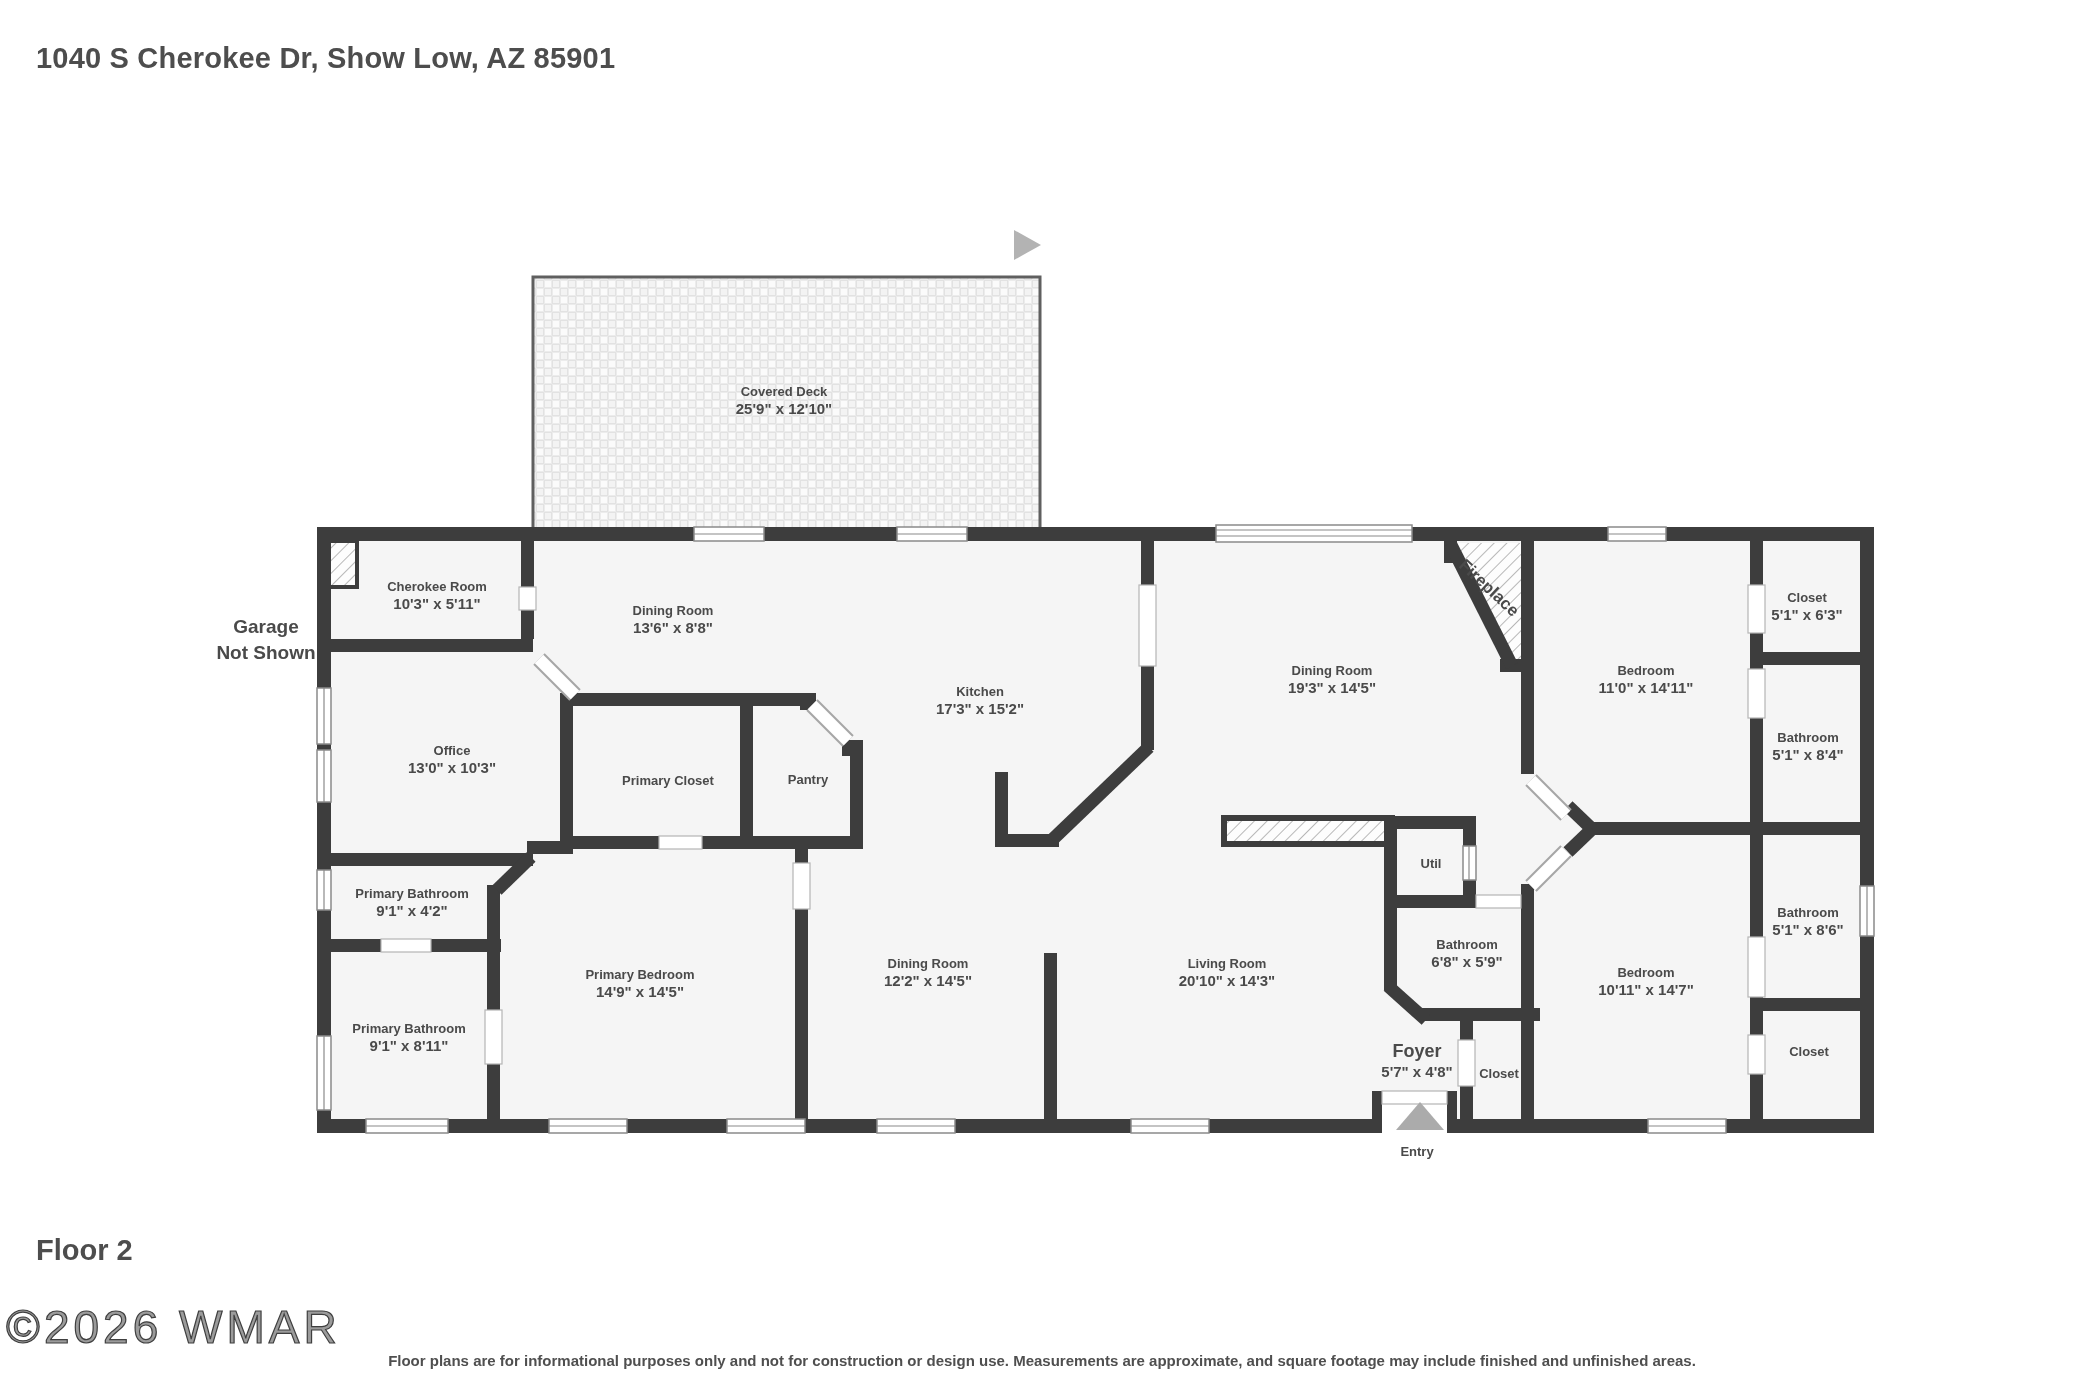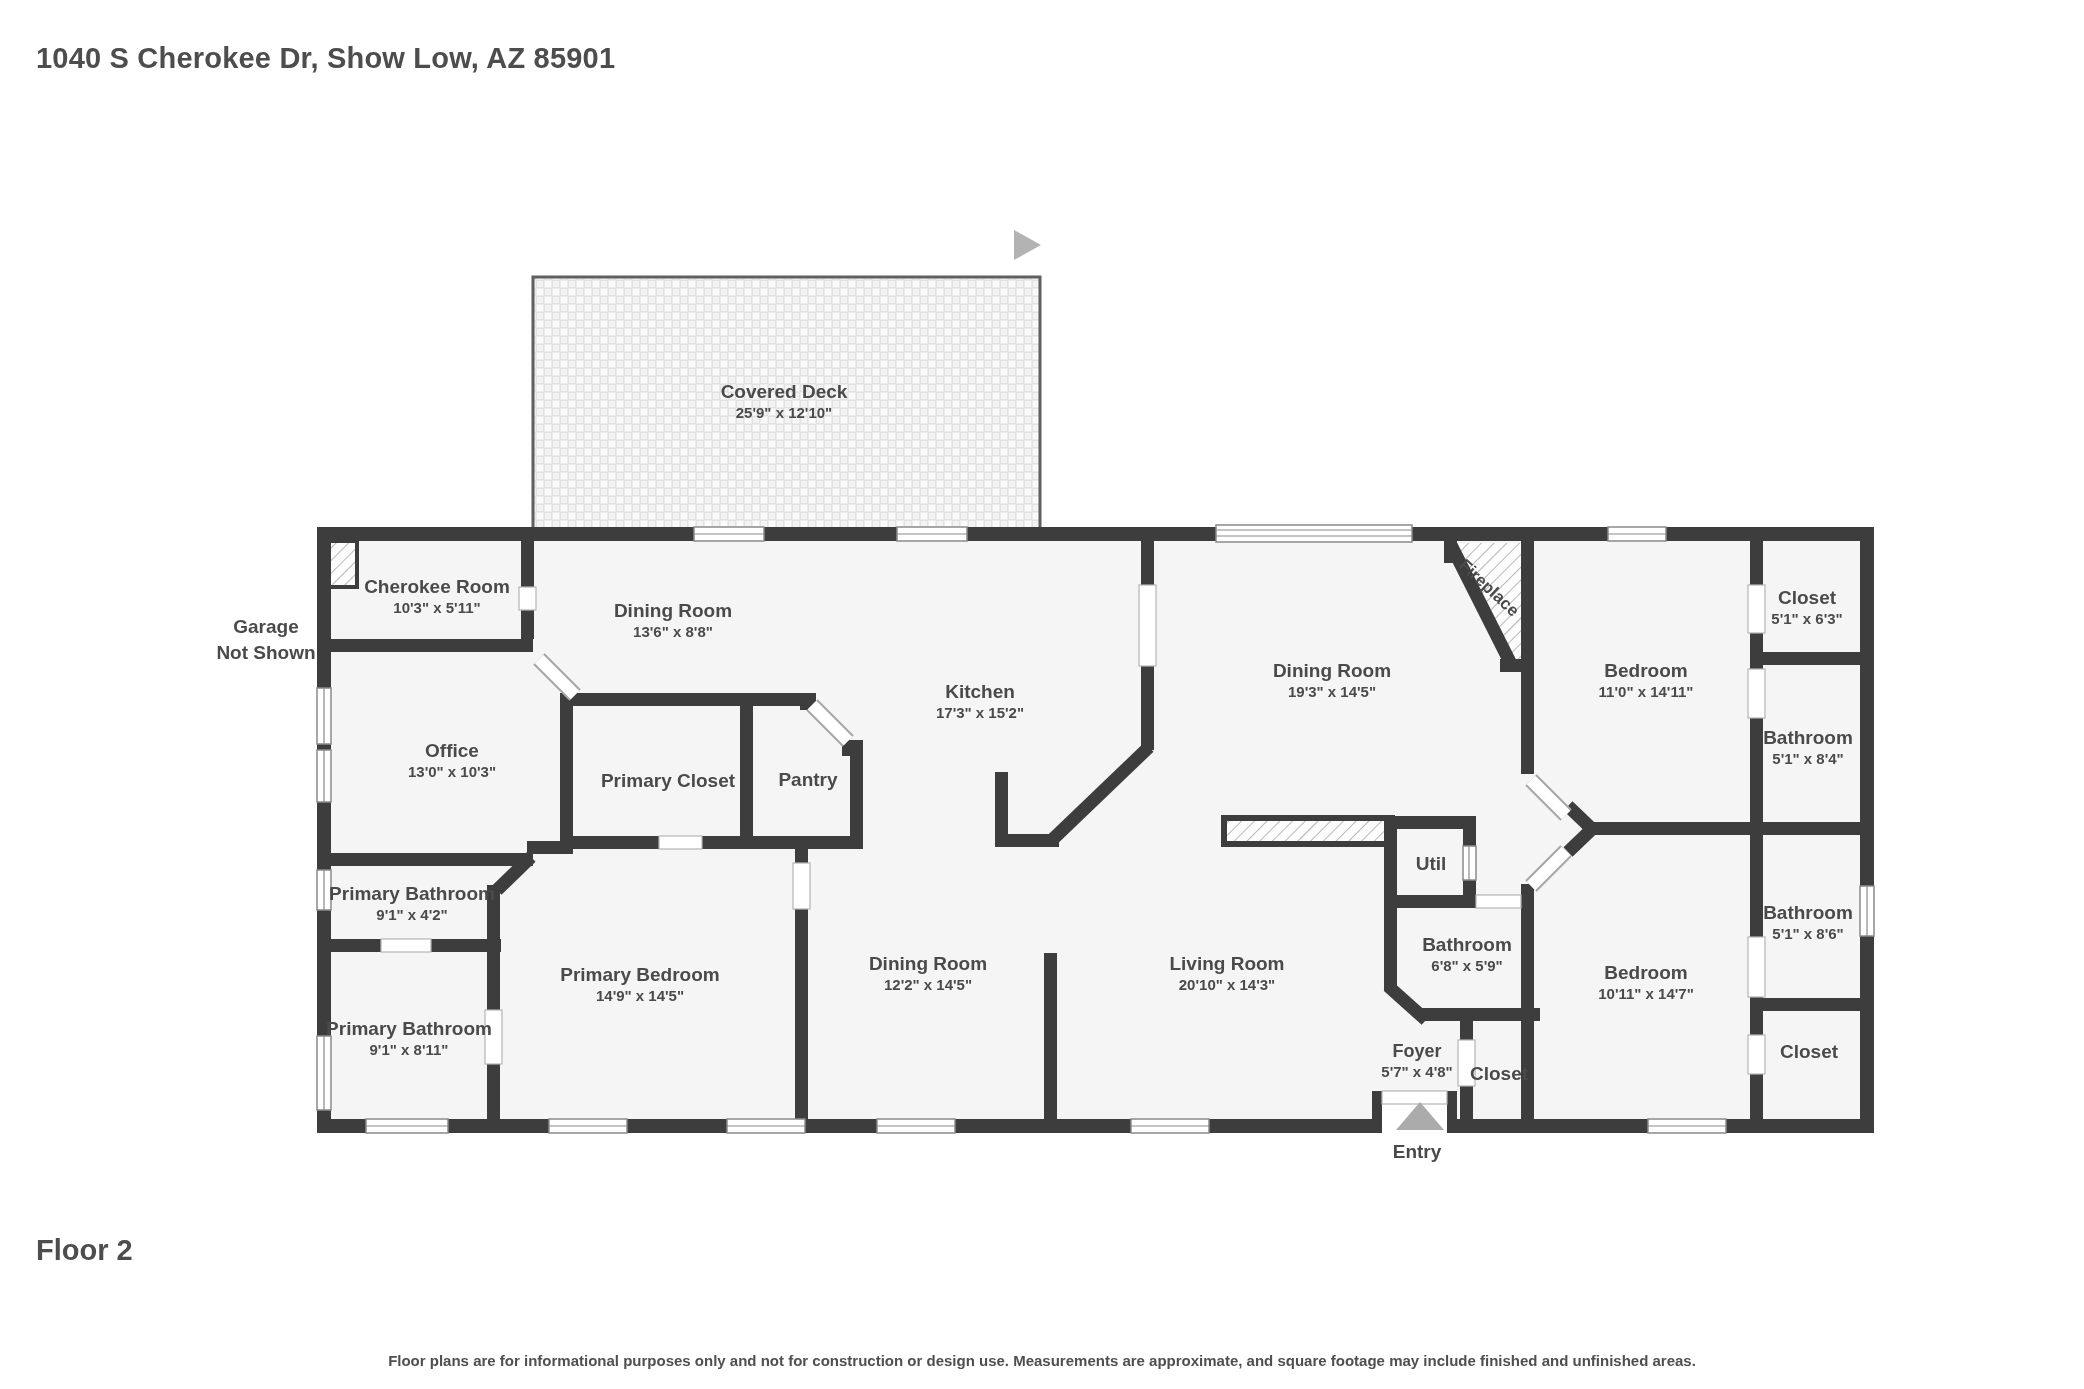--- a/index.html
+++ b/index.html
@@ -8,21 +8,21 @@
   .abs{position:absolute;}
   .title{left:36px;top:42px;font-size:29px;font-weight:bold;color:#4d4d4d;letter-spacing:.2px;}
   .floor-label{left:36px;top:1234px;font-size:29px;font-weight:bold;color:#4d4d4d;}
   .watermark{left:6px;top:1300px;font-size:46px;font-weight:400;color:#9b9b9b;
              -webkit-text-stroke:1.2px #3f3f3f;letter-spacing:4px;}
   .disclaimer{left:0;top:1352px;width:2084px;text-align:center;font-size:15px;font-weight:bold;color:#4f4f4f;}
   .to-garage{left:0;top:229px;width:1005px;text-align:right;font-size:21px;font-weight:bold;color:#4a4a4a;}
   .garage-arrow{left:1014px;top:230px;width:0;height:0;border-left:27px solid #b3b3b3;
                 border-top:15px solid transparent;border-bottom:15px solid transparent;}
   .room-label{position:absolute;transform:translate(-50%,-50%);text-align:center;white-space:nowrap;z-index:5;}
-  .room-name{display:block;font-weight:bold;font-size:19px;line-height:1.25;color:#4a4a4a;}
+  .room-name{display:block;font-weight:bold;font-size:13px;line-height:1.25;color:#4a4a4a;}
   .room-dims{display:block;font-weight:bold;font-size:15px;line-height:1.2;color:#4a4a4a;}
   .small .room-name{font-size:18px;}
   .rot45{transform:translate(-50%,-50%) rotate(43deg);}
   .rot45 .room-name{font-size:17px;}
   .garage-note{position:absolute;transform:translate(-50%,-50%);left:266px;top:640px;text-align:center;
                font-size:19px;font-weight:bold;white-space:pre-line;line-height:1.35;color:#4a4a4a;}
   .entry-label{left:1417px;top:1152px;}
   svg{position:absolute;left:0;top:0;}
 </style>
 </head>
@@ -306,14 +306,15 @@
       <span class="room-name">Fireplace</span>
     </div>
 
   <div class="garage-note">Garage
 Not Shown</div>
   <div class="room-label entry-label">
       <span class="room-name">Entry</span>
     </div>
 
   <div class="abs floor-label">Floor 2</div>
+  <div class="abs watermark">©2026 WMAR</div>
   <div class="abs disclaimer">Floor plans are for informational purposes only and not for construction or design use. Measurements are approximate, and square footage may include finished and unfinished areas.</div>
 </div>
 
 </body></html>

